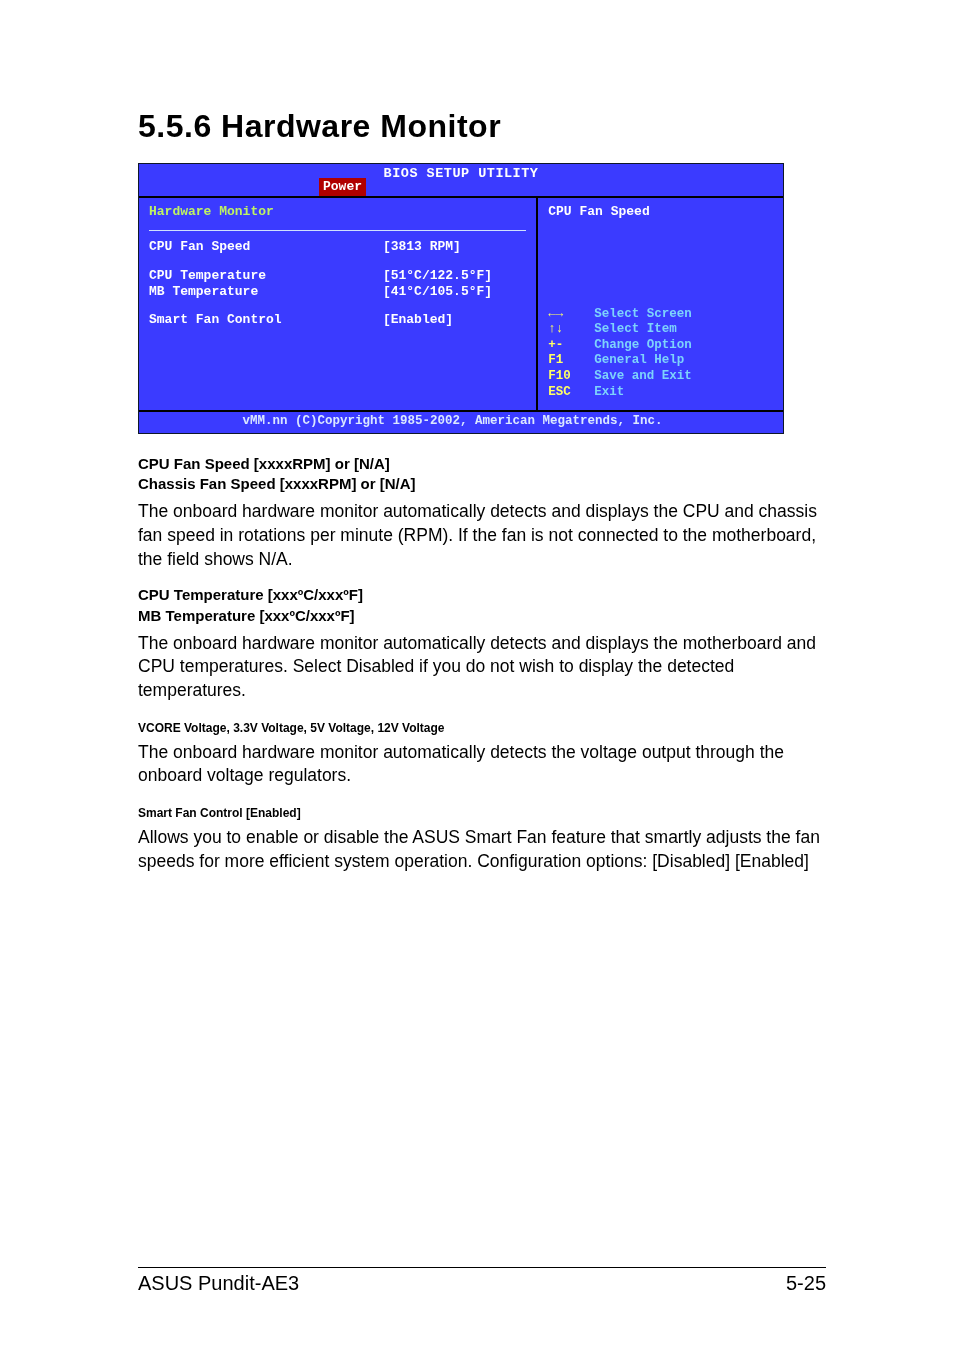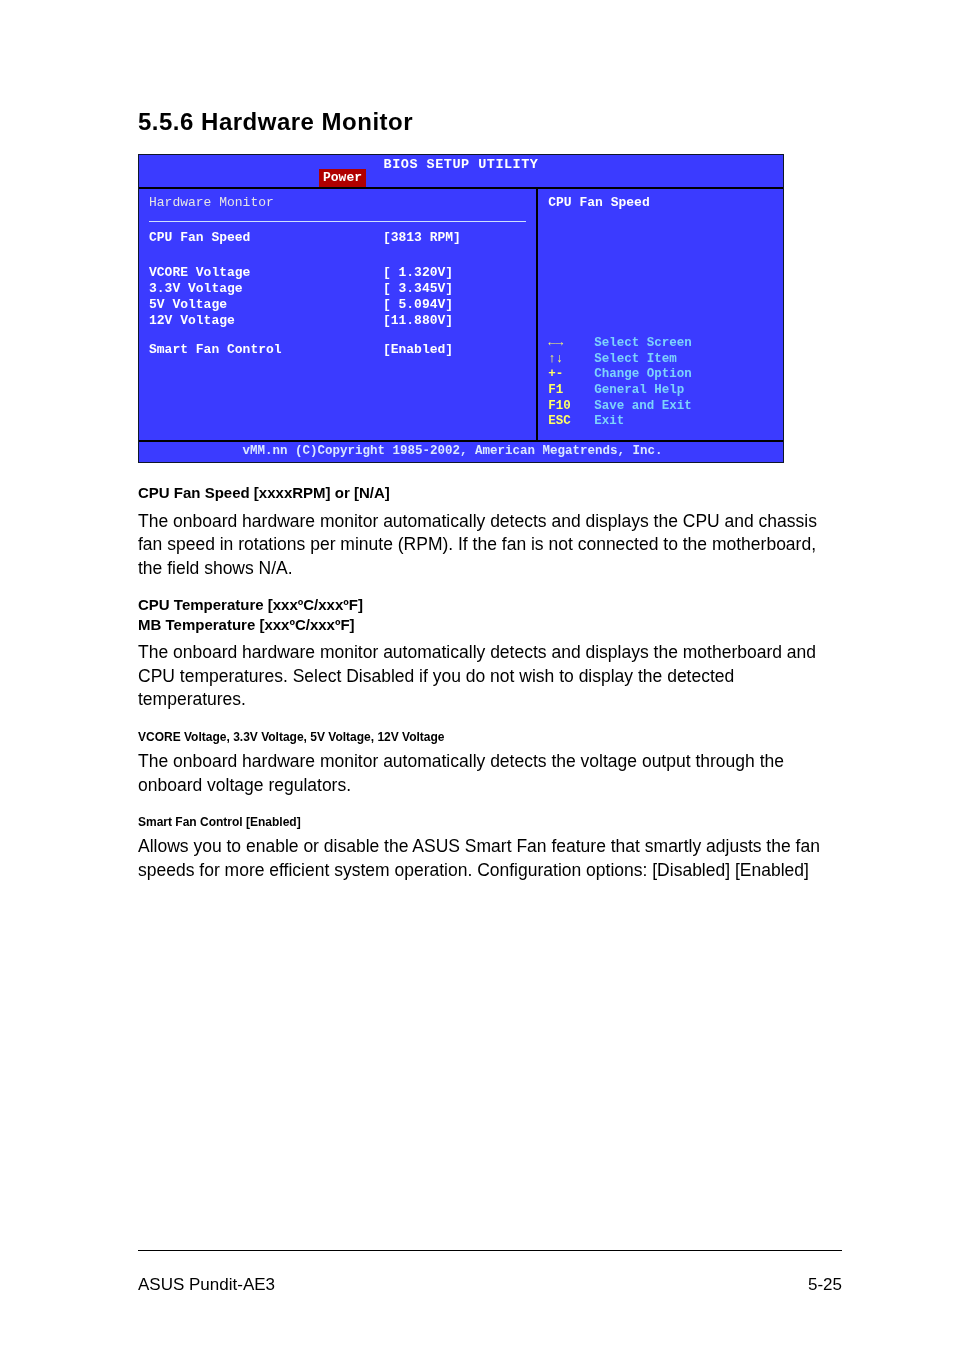--- a/index.html
+++ b/index.html
@@ -8,21 +8,21 @@
     background: #fff;
     width: 954px;
     min-height: 1351px;
     position: relative;
     padding: 0;
   }
   .page {
     padding: 108px 120px 0 138px;
   }
   h2.section-num {
-    font-size: 24px;
+    font-size: 32px;
     font-weight: bold;
     margin-bottom: 18px;
     letter-spacing: 0.5px;
   }
   .bios-box {
     border: 1px solid #0f172a;
     background: #3b3bff;
     width: 646px;
     margin: 0 0 20px 0;
     position: relative;
@@ -59,22 +59,22 @@
     padding: 6px 10px 70px 10px;
     background: #3b3bff;
   }
   .bios-right {
     flex: 1;
     padding: 6px 10px;
     background: #3b3bff;
     position: relative;
   }
   .panel-title {
-    color: #e5e5e5;
-    font-weight: normal;
+    color: #bef264;
+    font-weight: bold;
     padding-bottom: 4px;
     margin-bottom: 6px;
   }
   .hr-white {
     border-bottom: 1px solid #cfe0ff;
     margin-bottom: 8px;
   }
   .row { display: flex; }
   .row .label { flex: 0 0 62%; color: #fff; font-weight: bold; white-space: pre; }
   .row .value { color: #fff; font-weight: bold; white-space: pre; }
@@ -111,27 +111,27 @@
     margin: 18px 0 6px 0;
   }
   p.body {
     font-size: 17.5px;
     line-height: 1.35;
     margin-bottom: 6px;
   }
   .footer {
     position: absolute;
     left: 138px;
-    right: 112px;
+    right: 128px;
     bottom: 56px;
     border-top: 1px solid #000;
-    padding-top: 24px;
+    padding-top: 4px;
     display: flex;
     justify-content: space-between;
-    font-size: 17px;
+    font-size: 20px;
   }
   .footer .left { font-weight: normal; }
   .footer .right { font-weight: normal; }
 </style>
 </head>
 <body>
 
 <div class="page">
   <h2 class="section-num">5.5.6   Hardware Monitor</h2>
 
@@ -145,39 +145,31 @@
         <div class="panel-title">Hardware Monitor</div>
         <div class="hr-white"></div>
 
         <div class="group">
           <div class="row sel">
             <span class="label">CPU Fan Speed</span>
             <span class="value">[3813 RPM]</span>
           </div>
         </div>
 
-
-        <div class="group" style="margin-top:18px;">
+        <div class="group">
           <div class="row">
-            <span class="label">VCORE Voltage</span>
-            <span class="value">[ 1.320V]</span>
+            <span class="label">CPU Temperature</span>
+            <span class="value">[51°C/122.5°F]</span>
           </div>
           <div class="row">
-            <span class="label">3.3V Voltage</span>
-            <span class="value">[ 3.345V]</span>
-          </div>
-          <div class="row">
-            <span class="label">5V Voltage</span>
-            <span class="value">[ 5.094V]</span>
-          </div>
-          <div class="row">
-            <span class="label">12V Voltage</span>
-            <span class="value">[11.880V]</span>
-          </div>
-        </div>
+            <span class="label">MB Temperature</span>
+            <span class="value">[41°C/105.5°F]</span>
+          </div>
+        </div>
+
 
         <div class="group" style="margin-top:10px;">
           <div class="row">
             <span class="label">Smart Fan Control</span>
             <span class="value">[Enabled]</span>
           </div>
         </div>
       </div>
 
       <div class="bios-right">
@@ -209,20 +201,21 @@
               <span class="nav-act">Exit</span>
             </div>
         </div>
       </div>
     </div>
     <div class="bios-footer">vMM.nn (C)Copyright 1985-2002, American Megatrends, Inc.</div>
   </div>
 
   <h3 class="sub">
     <span>CPU Fan Speed [xxxxRPM] or [N/A]</span><br>
+    <span>Chassis Fan Speed [xxxxRPM] or [N/A]</span>
   </h3>
   <p class="body">The onboard hardware monitor automatically detects and displays the CPU and chassis fan speed in rotations per minute (RPM). If the fan is not connected to the motherboard, the field shows N/A.</p>
 
   <h3 class="sub">
     <span>CPU Temperature [xxxºC/xxxºF]</span><br>
     <span>MB Temperature [xxxºC/xxxºF]</span>
   </h3>
   <p class="body">The onboard hardware monitor automatically detects and displays the motherboard and CPU temperatures. Select Disabled if you do not wish to display the detected temperatures.</p>
 
   <h3 class="sub2">VCORE Voltage, 3.3V Voltage, 5V Voltage, 12V Voltage</h3>

